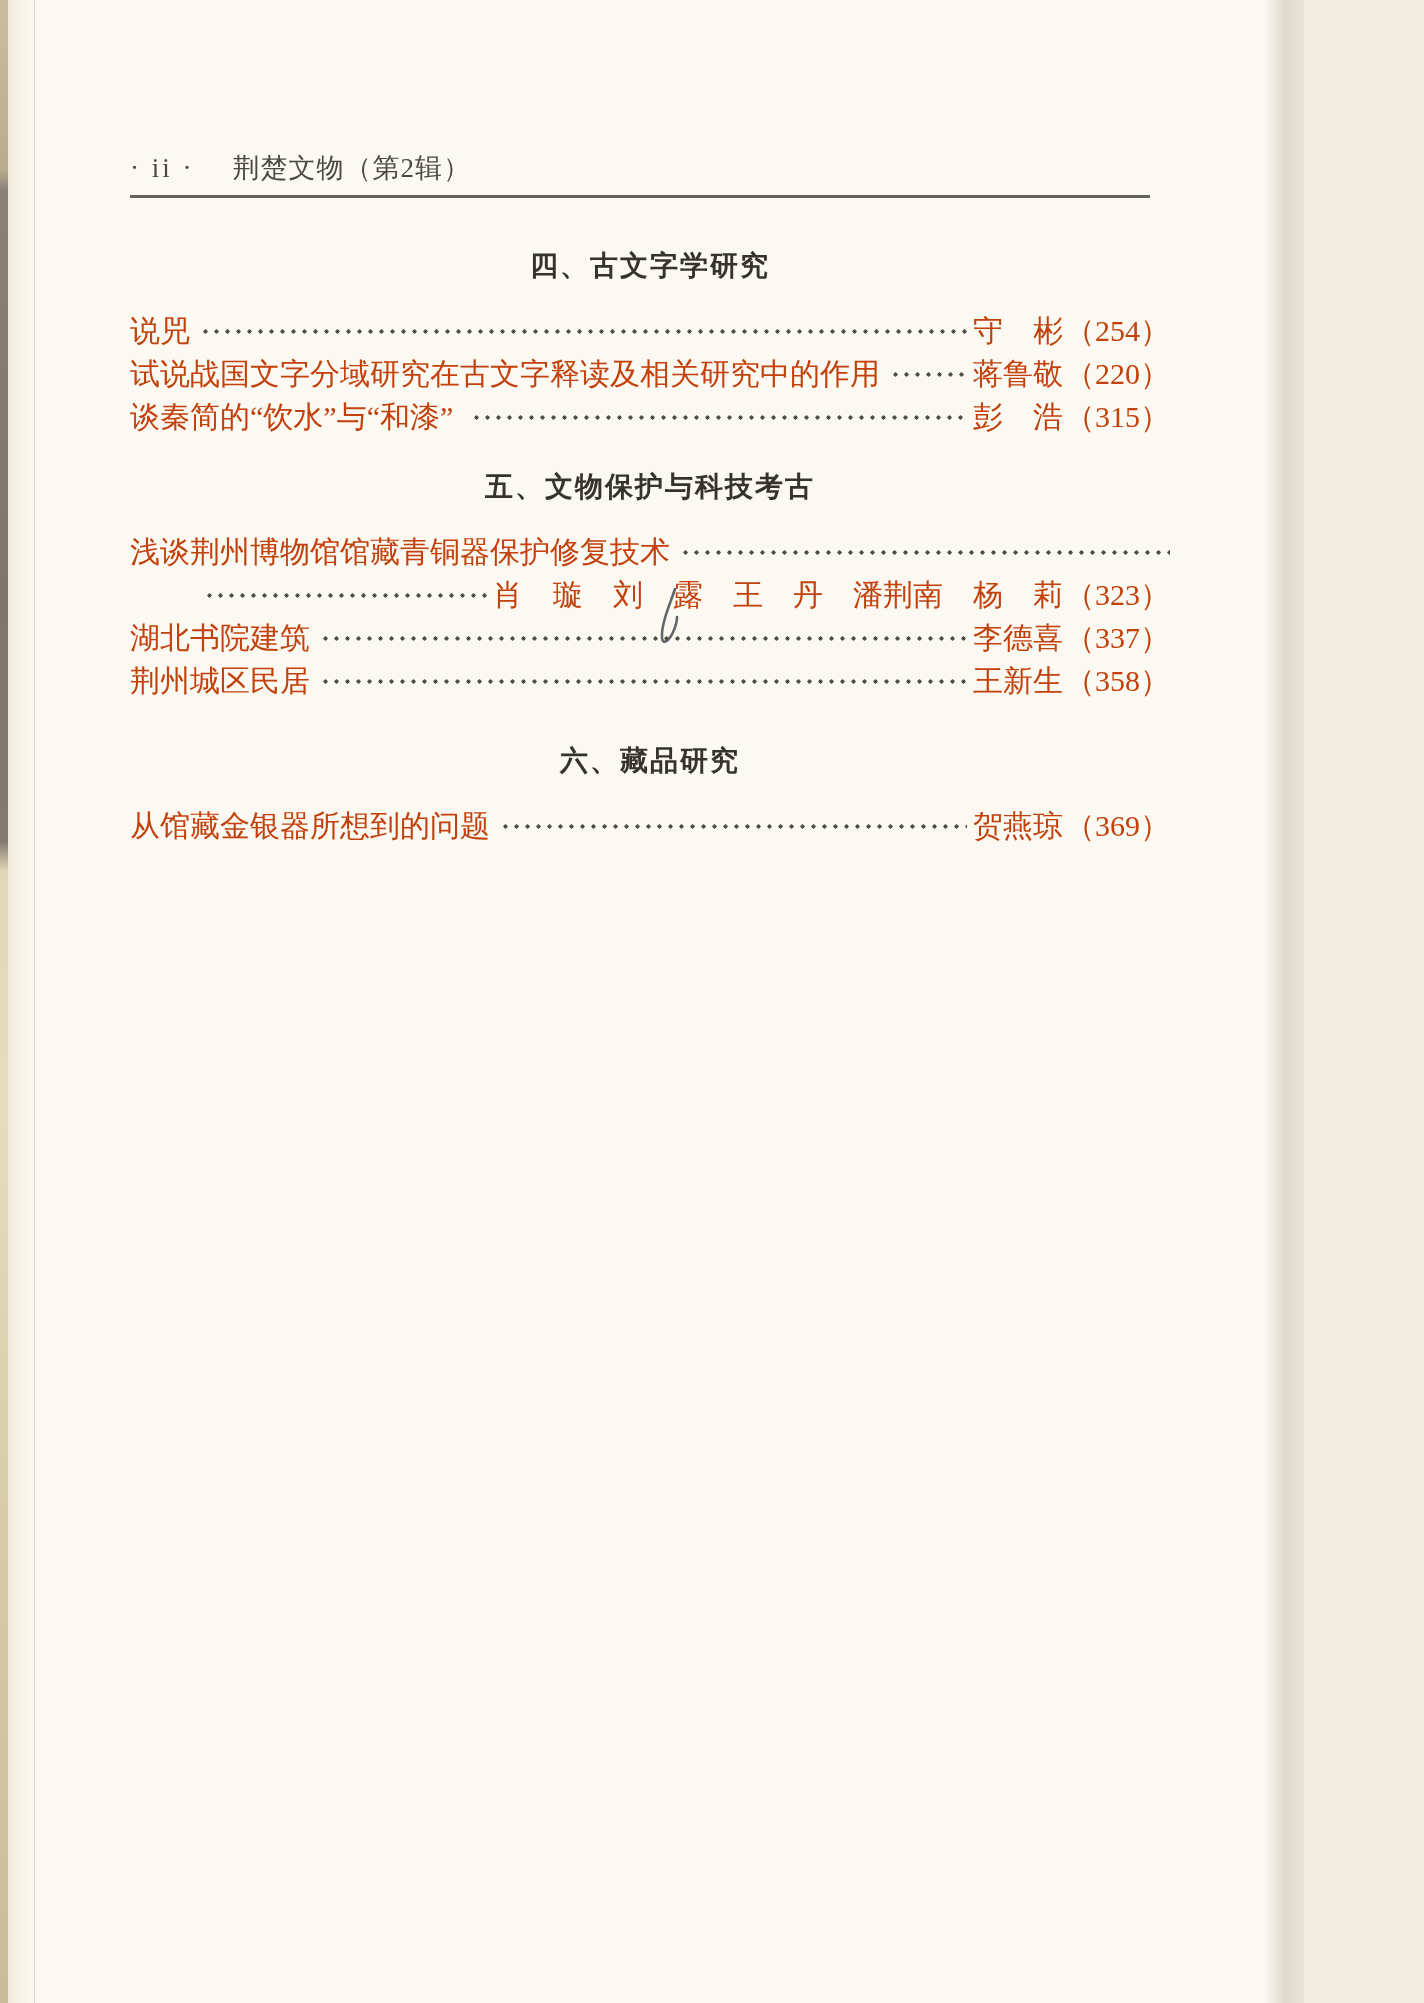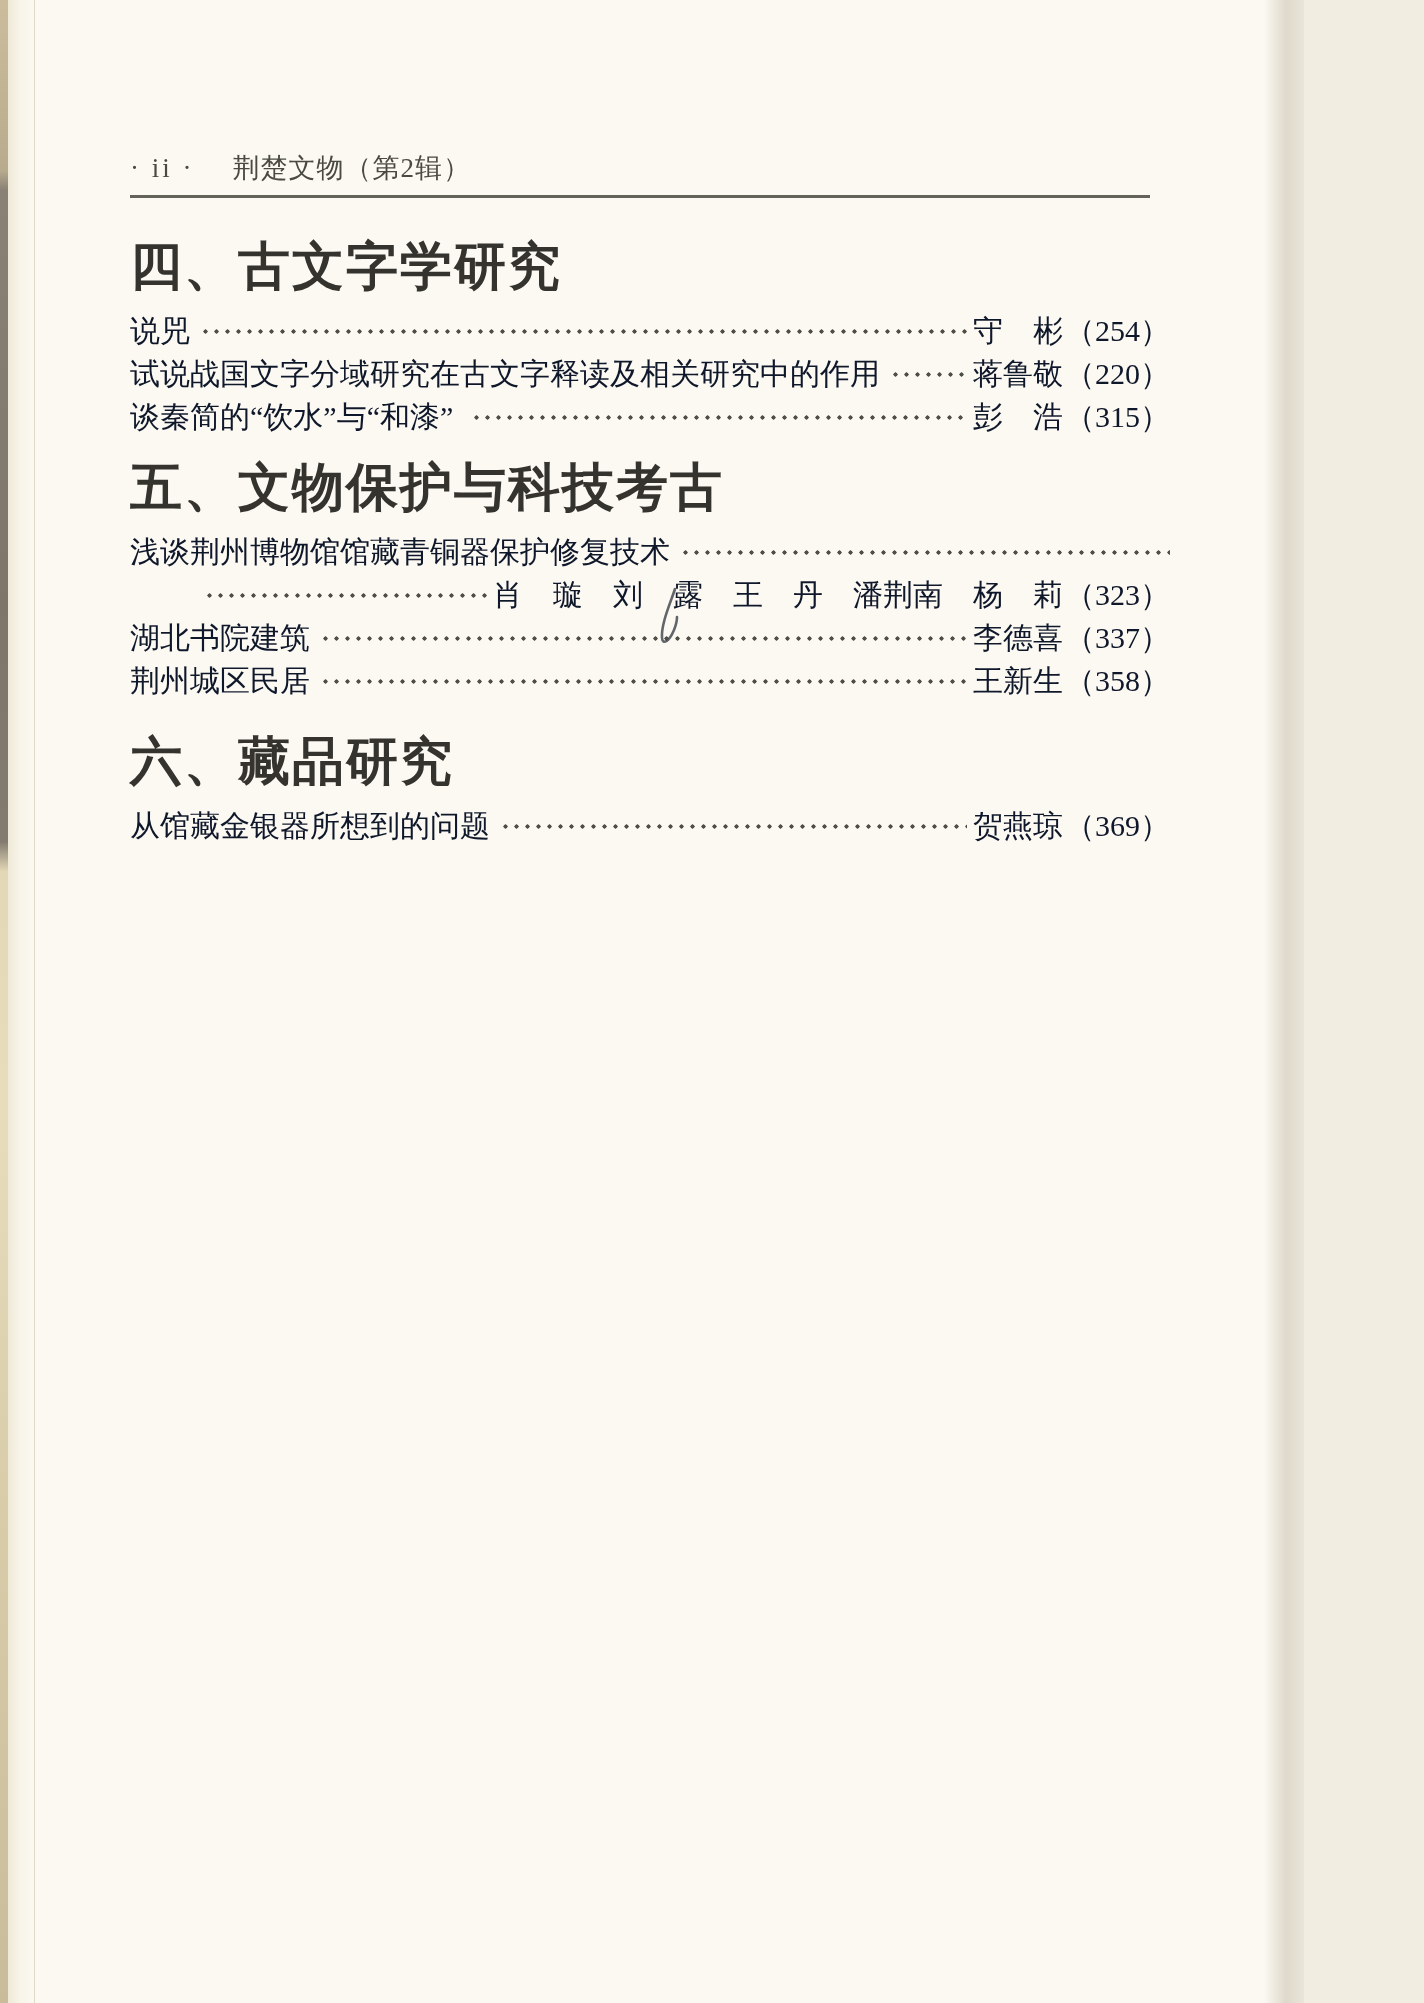--- a/index.html
+++ b/index.html
@@ -45,35 +45,36 @@
   .page-marker { letter-spacing: 3px; }
   .book-title { margin-left: 38px; letter-spacing: 1px; }
   .rule {
     margin-top: 9px; margin-right: 20px;
     border-bottom: 3px solid #63635a;
     height: 0;
   }
   .section-title {
     font-family: "Liberation Sans", "DejaVu Sans", sans-serif;
     font-weight: 700;
-    font-size: 52px; line-height: 56px;
+    font-size: 28px; line-height: 56px;
+    text-align: center;
     color: #34332d;
     letter-spacing: 2px;
   }
   .st-1 { margin-top: 40px; }
   .st-2 { margin-top: 20px; }
   .st-3 { margin-top: 30px; }
   .toc-list { margin-top: 16px; }
   .toc-list.tight { }
   .toc-row {
     display: flex; align-items: center;
     height: 43px;
     font-size: 30px;
     white-space: pre;
-    color: #0f172a;
+    color: #c2410c;
   }
   .leader {
     flex: 1 1 auto;
     height: 30px;
     margin: 0 6px 0 8px;
     background-image: radial-gradient(circle, #504f47 1.9px, rgba(80,79,71,0) 2.3px);
     background-size: 11px 11px;
     background-position: 2px 9px;
     background-repeat: repeat-x;
   }

